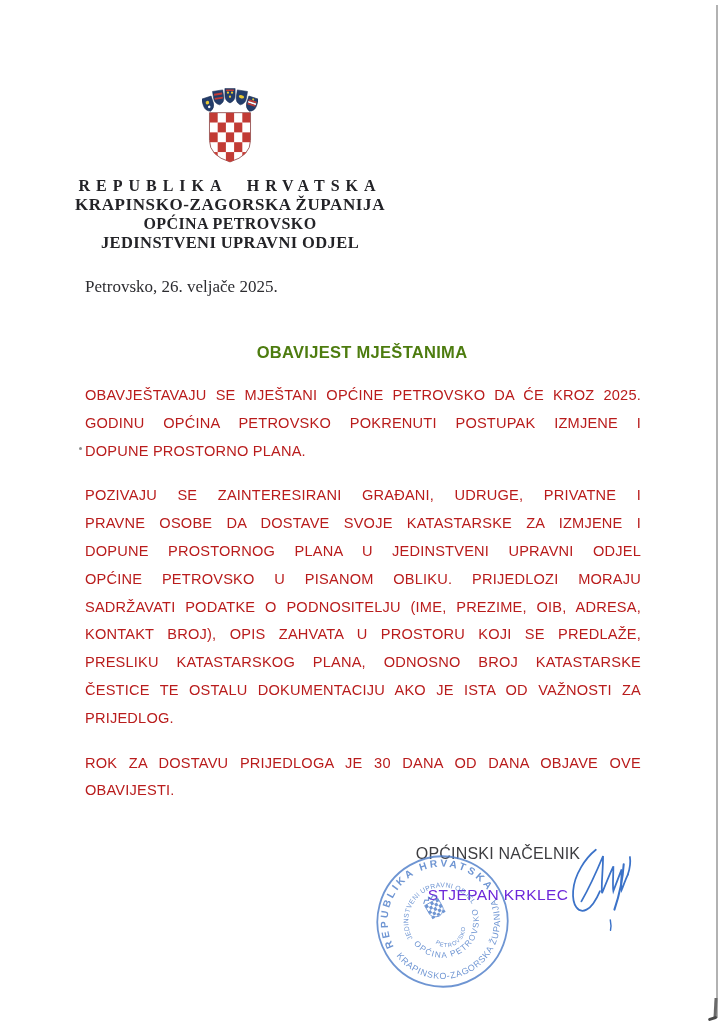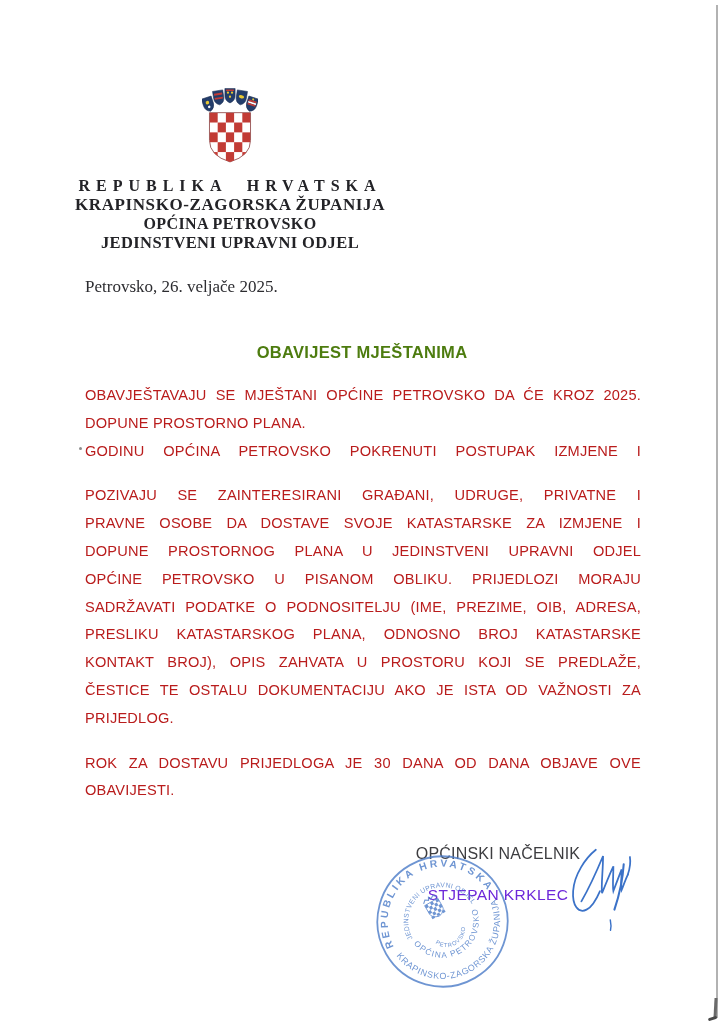--- a/index.html
+++ b/index.html
@@ -128,31 +128,31 @@
     <div class="lh-dept">JEDINSTVENI UPRAVNI ODJEL</div>
   </div>
 
   <div class="dateline">Petrovsko, 26. veljače 2025.</div>
 
   <div class="doc-title">OBAVIJEST MJEŠTANIMA</div>
 
   <div class="body-text">
     <div class="para">
       <div class="line">OBAVJEŠTAVAJU SE MJEŠTANI OPĆINE PETROVSKO DA ĆE KROZ 2025.</div>
+      <div class="line">GODINU OPĆINA PETROVSKO POKRENUTI POSTUPAK IZMJENE I</div>
       <div class="line last">DOPUNE PROSTORNO PLANA.</div>
-      <div class="line">GODINU OPĆINA PETROVSKO POKRENUTI POSTUPAK IZMJENE I</div>
     </div>
     <div class="para">
       <div class="line">POZIVAJU SE ZAINTERESIRANI GRAĐANI, UDRUGE, PRIVATNE I</div>
       <div class="line">PRAVNE OSOBE DA DOSTAVE SVOJE KATASTARSKE ZA IZMJENE I</div>
       <div class="line">DOPUNE PROSTORNOG PLANA U JEDINSTVENI UPRAVNI ODJEL</div>
       <div class="line">OPĆINE PETROVSKO U PISANOM OBLIKU. PRIJEDLOZI MORAJU</div>
       <div class="line">SADRŽAVATI PODATKE O PODNOSITELJU (IME, PREZIME, OIB, ADRESA,</div>
+      <div class="line">KONTAKT BROJ), OPIS ZAHVATA U PROSTORU KOJI SE PREDLAŽE,</div>
       <div class="line">PRESLIKU KATASTARSKOG PLANA, ODNOSNO BROJ KATASTARSKE</div>
-      <div class="line">KONTAKT BROJ), OPIS ZAHVATA U PROSTORU KOJI SE PREDLAŽE,</div>
       <div class="line">ČESTICE TE OSTALU DOKUMENTACIJU AKO JE ISTA OD VAŽNOSTI ZA</div>
       <div class="line last">PRIJEDLOG.</div>
     </div>
     <div class="para">
       <div class="line">ROK ZA DOSTAVU PRIJEDLOGA JE 30 DANA OD DANA OBJAVE OVE</div>
       <div class="line last">OBAVIJESTI.</div>
     </div>
   </div>
 
   <div class="sig-role">OPĆINSKI NAČELNIK</div>

